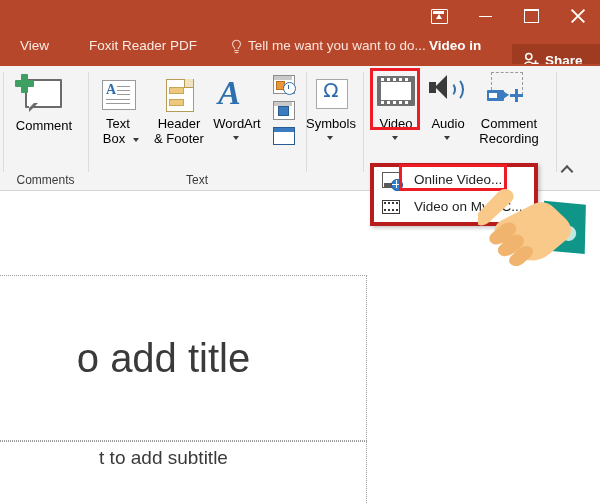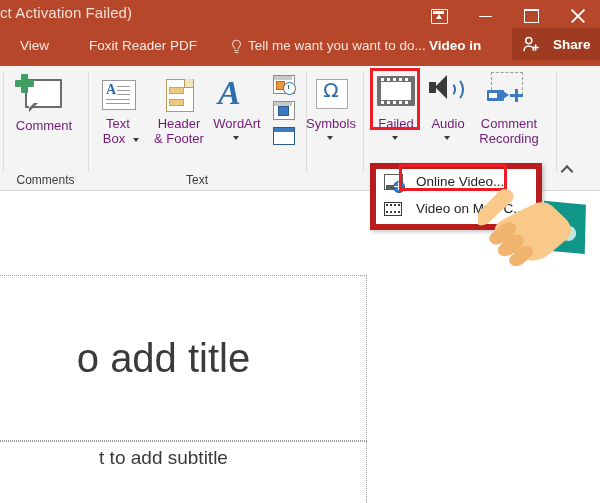--- a/index.html
+++ b/index.html
@@ -55,39 +55,39 @@
     position:absolute;top:6px;color:#fbe9e4;font-size:13.5px;white-space:nowrap;
   }
   .tellme{
     position:absolute;top:6px;color:#fbe4dc;font-size:13.5px;white-space:nowrap;
   }
   .bulb{
     position:absolute;top:7px;width:13px;height:16px;
   }
   .signin{position:absolute;top:6px;color:#ffffff;font-size:13.5px;font-weight:bold;white-space:nowrap;}
   .share-btn{
-    position:absolute;left:512px;top:28px;width:88px;height:32px;
-    background:#9e3b21;display:flex;align-items:center;gap:13px;padding-left:11px;
+    position:absolute;left:512px;top:44px;width:88px;height:32px;
+    background:#9e3b21;display:flex;align-items:center;gap:5px;padding-left:11px;
     box-sizing:border-box;
   }
   .share-label{color:#ffffff;font-size:13.5px;font-weight:bold;}
 
   
   .ribbon{
     position:absolute;left:0;top:64px;width:600px;height:126px;
     background:#f4f4f4;border-bottom:1px solid #d4d4d4;
   }
   .ribbon-strip-top{position:absolute;left:0;top:0;width:600px;height:2px;background:#b7472a;}
   .grp-sep{position:absolute;top:8px;width:1px;height:100px;background:#dcdcdc;}
   .grp-label{
     position:absolute;bottom:3px;font-size:12px;color:#3b3b3b;text-align:center;
     white-space:nowrap;
   }
   .btn-label{
-    position:absolute;font-size:13px;color:#701a75;text-align:center;line-height:15px;
+    position:absolute;font-size:13px;color:#000000;text-align:center;line-height:15px;
     white-space:nowrap;
   }
   .drop-caret{
     position:absolute;width:0;height:0;
     border-left:3.5px solid transparent;border-right:3.5px solid transparent;
     border-top:4px solid #3a3a3a;
   }
 
   
   .ic{position:absolute;}
@@ -164,21 +164,21 @@
 
   
   .collapse-chev{position:absolute;left:560px;top:163px;width:14px;height:12px;}
   .collapse-chev i{position:absolute;top:5px;left:0;width:9px;height:2px;background:#555;display:block;}
   .collapse-chev i:first-child{transform:rotate(-45deg);left:0px;}
   .collapse-chev i:last-child{transform:rotate(45deg);left:5px;}
 
   
   .menu{
     position:absolute;left:370px;top:163px;width:160px;height:55px;
-    background:#ffffff;border:6px solid #b91c1c;
+    background:#ffffff;border:4px solid #b91c1c;
     box-shadow:2px 2px 4px rgba(0,0,0,.22);
     z-index:40;
   }
   .menu-item{position:absolute;left:0;width:160px;height:27px;}
   .menu-ic{position:absolute;left:8px;top:5px;width:19px;height:17px;}
   .mi-frame{position:absolute;left:0;top:0;width:17px;height:14px;border:1.6px solid #5a5a5a;background:#fff;}
   .mi-sub{position:absolute;left:2px;top:11px;width:8px;height:5px;background:#5a5a5a;}
   .mi-globe{position:absolute;left:9px;top:7px;width:10px;height:10px;border-radius:50%;background:#2f7fd0;border:1px solid #1c5a9b;}
   .mi-globe:after{content:"";position:absolute;left:4px;top:0px;width:1px;height:8px;background:#fff;}
   .mi-globe:before{content:"";position:absolute;left:0px;top:3.5px;width:8px;height:1px;background:#fff;}
@@ -211,21 +211,20 @@
     display:flex;align-items:flex-start;justify-content:center;
     font-size:19px;color:#3a3a3a;white-space:nowrap;padding-top:6px;box-sizing:border-box;
   }
 </style>
 </head>
 <body>
 
 <div class="app">
 
   <div class="titlebar">
-    <div class="title-text">ct Activation Failed)</div>
 
     <div class="win-btns">
       <div class="win-btn">
         <div class="ribbon-display-icon">
           <div class="rd-outer"></div>
             <div class="rd-bar"></div>
             <div class="rd-arrow"></div>
         </div>
       </div>
       <div class="win-btn">
@@ -351,21 +350,21 @@
         <div class="film-hole" style="left:16px;top:2px"></div>
         <div class="film-hole" style="left:22px;top:2px"></div>
         <div class="film-hole" style="left:28px;top:2px"></div>
         <div class="film-hole" style="left:4px;top:25px"></div>
         <div class="film-hole" style="left:10px;top:25px"></div>
         <div class="film-hole" style="left:16px;top:25px"></div>
         <div class="film-hole" style="left:22px;top:25px"></div>
         <div class="film-hole" style="left:28px;top:25px"></div>
       </div>
     </div>
-    <div class="btn-label" style="left:368px;top:52px;width:56px">Failed</div>
+    <div class="btn-label" style="left:368px;top:52px;width:56px">Video</div>
     <div class="drop-caret" style="left:392px;top:72px"></div>
     <div class="redbox" style="left:370px;top:4px;width:50px;height:62px"></div>
 
     <div class="ic" style="left:425px;top:8px;width:46px;height:40px">
       <div class="spk-body"></div>
       <div class="spk-cone"></div>
       <div class="spk-wave" style="left:18px;top:10px;width:9px;height:11px;"></div>
       <div class="spk-wave" style="left:19px;top:5px;width:16px;height:21px;"></div>
     </div>
     <div class="btn-label" style="left:420px;top:52px;width:56px">Audio</div>

